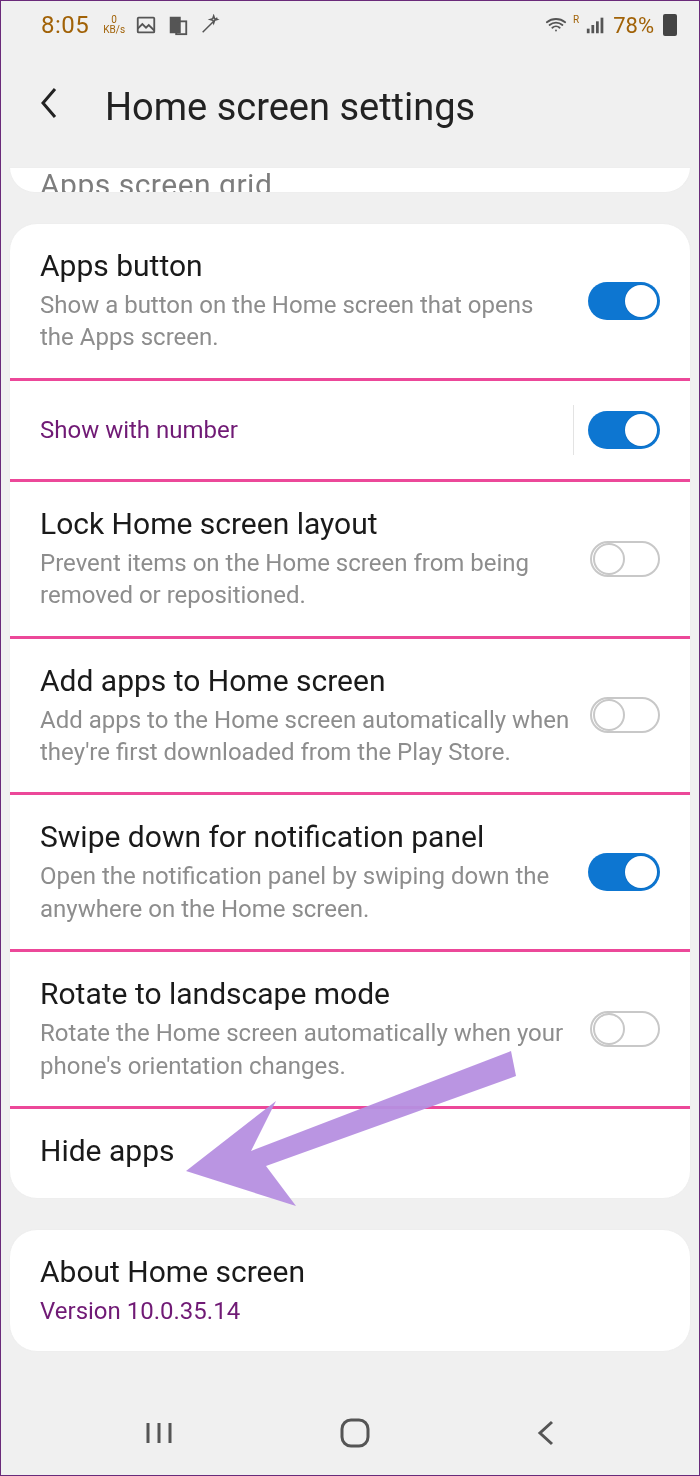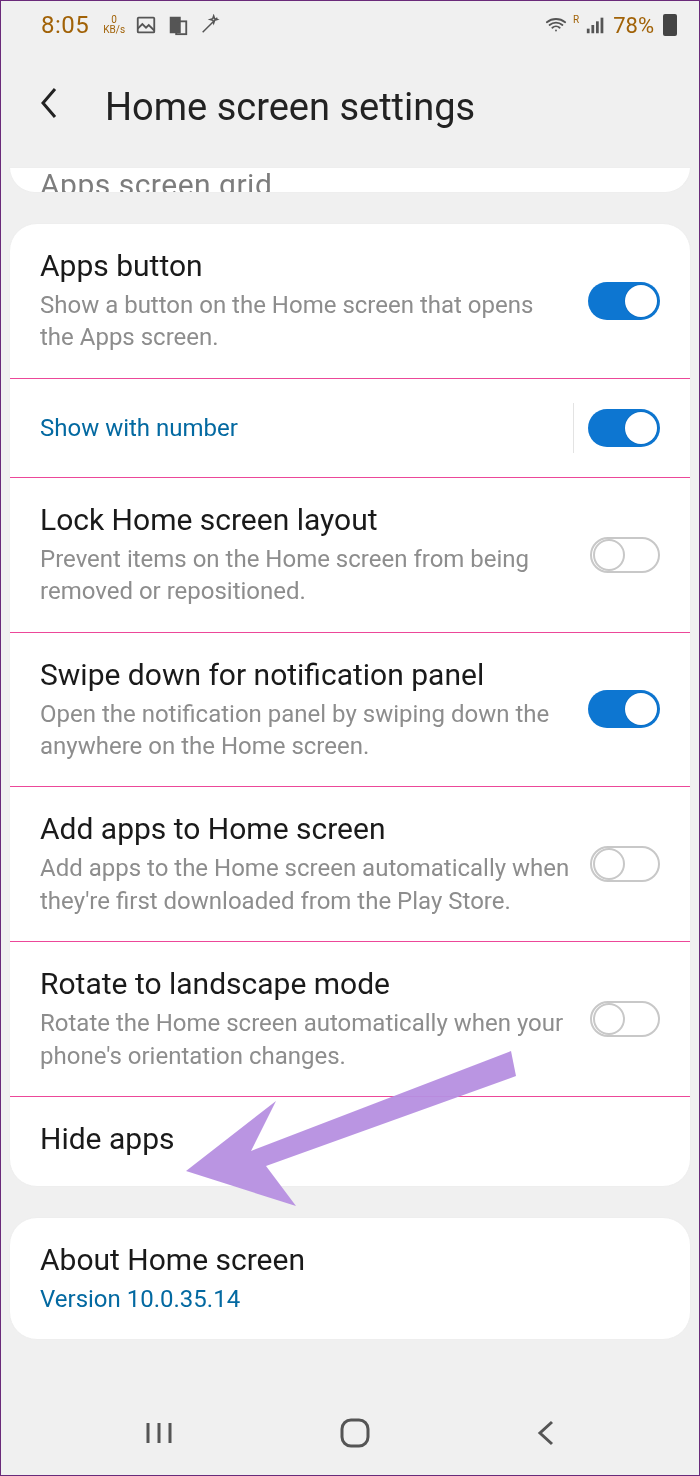--- a/index.html
+++ b/index.html
@@ -55,28 +55,28 @@
   .card.cut-top {
     border-top-left-radius: 0;
     border-top-right-radius: 0;
     margin-top: -6px;
     padding-top: 0;
   }
   .setting-row {
     display: flex;
     align-items: center;
     padding: 24px 30px;
-    border-bottom: 1px solid #ec4899;
+    border-bottom: 3px solid #ec4899;
     min-height: 78px;
   }
   .setting-row:last-child { border-bottom: none; }
   .setting-text { flex: 1; padding-right: 16px; }
   .setting-title { font-size: 30px; color:#1a1a1a; margin-bottom: 6px; }
   .setting-sub  { font-size: 24px; color:#8d8d8d; line-height: 1.35; }
-  .setting-sub.accent { color:#0369a1; }
+  .setting-sub.accent { color:#701a75; }
   .cut-title {
     font-size: 30px;
     color: #7d7d7d;
     padding: 6px 30px 0 30px;
     line-height: 22px;
     height: 24px;
     overflow: hidden;
     font-weight:400;
     letter-spacing:0.5px;
   }
@@ -196,32 +196,32 @@
     <div class="setting-row">
       <div class="setting-text">
         <div class="setting-title">Lock Home screen layout</div>
         <div class="setting-sub">Prevent items on the Home screen from being removed or repositioned.</div>
       </div>
       <div class="toggle off"></div>
     </div>
 
     <div class="setting-row">
       <div class="setting-text">
+        <div class="setting-title">Add apps to Home screen</div>
+        <div class="setting-sub">Add apps to the Home screen automatically when they're first downloaded from the Play Store.</div>
+      </div>
+      <div class="toggle off"></div>
+    </div>
+
+    <div class="setting-row">
+      <div class="setting-text">
         <div class="setting-title">Swipe down for notification panel</div>
         <div class="setting-sub">Open the notification panel by swiping down the anywhere on the Home screen.</div>
       </div>
       <div class="toggle on"></div>
-    </div>
-
-    <div class="setting-row">
-      <div class="setting-text">
-        <div class="setting-title">Add apps to Home screen</div>
-        <div class="setting-sub">Add apps to the Home screen automatically when they're first downloaded from the Play Store.</div>
-      </div>
-      <div class="toggle off"></div>
     </div>
 
     <div class="setting-row">
       <div class="setting-text">
         <div class="setting-title">Rotate to landscape mode</div>
         <div class="setting-sub">Rotate the Home screen automatically when your phone's orientation changes.</div>
       </div>
       <div class="toggle off"></div>
     </div>
 

